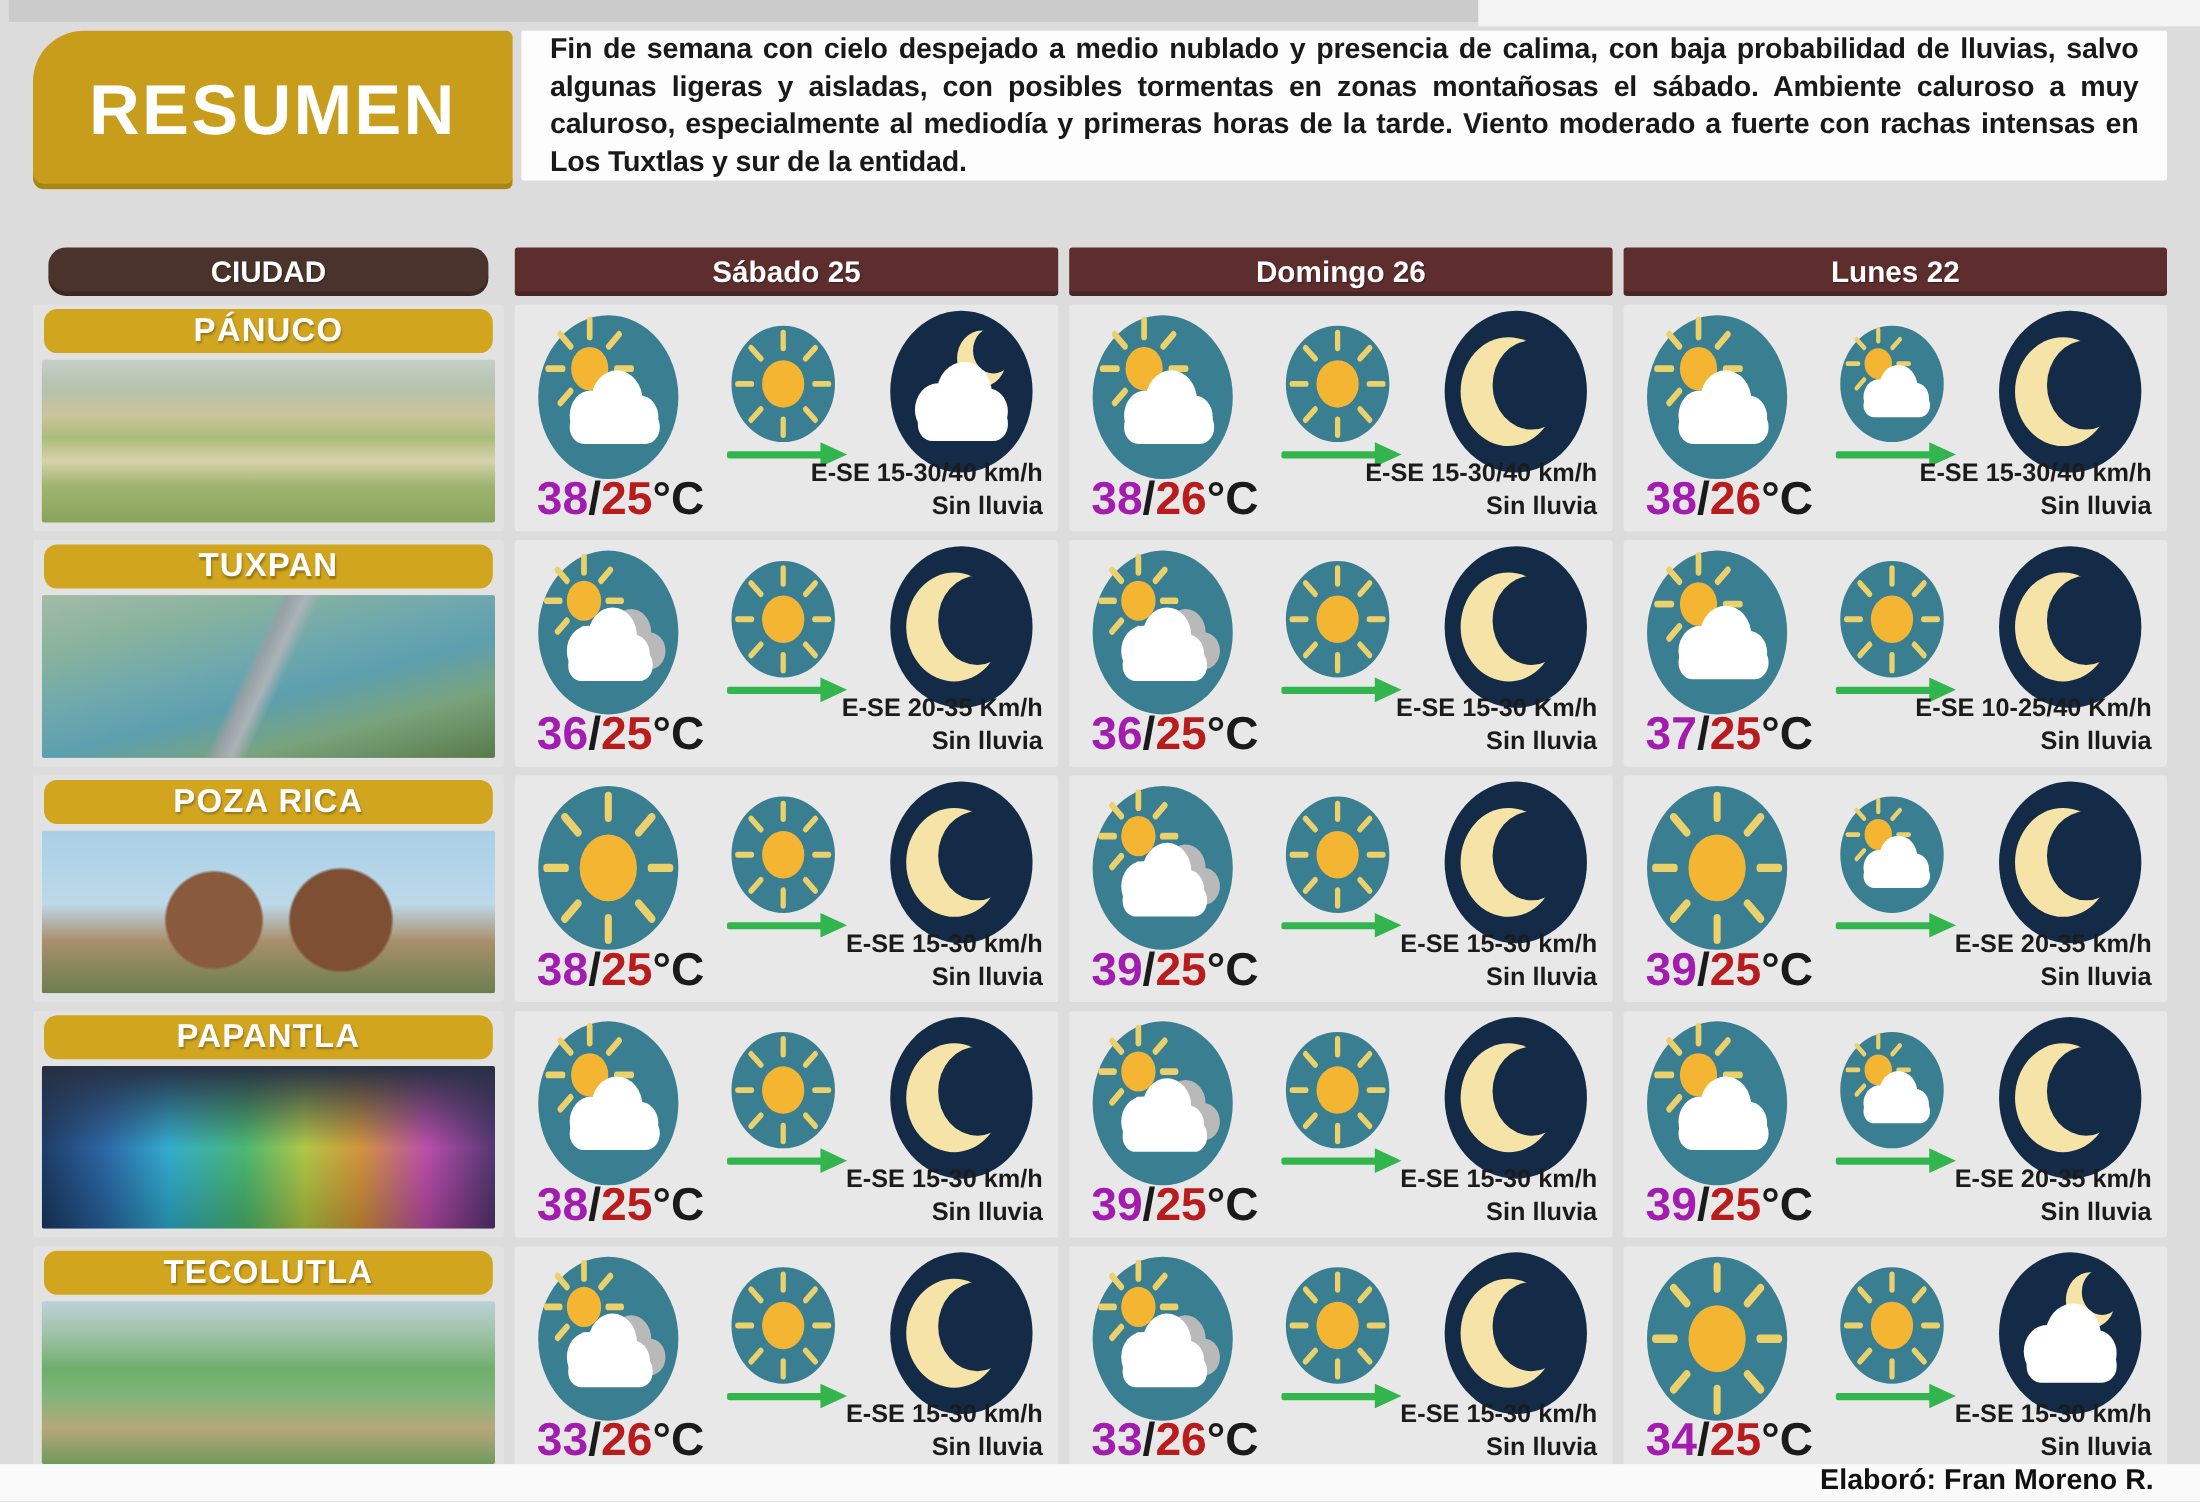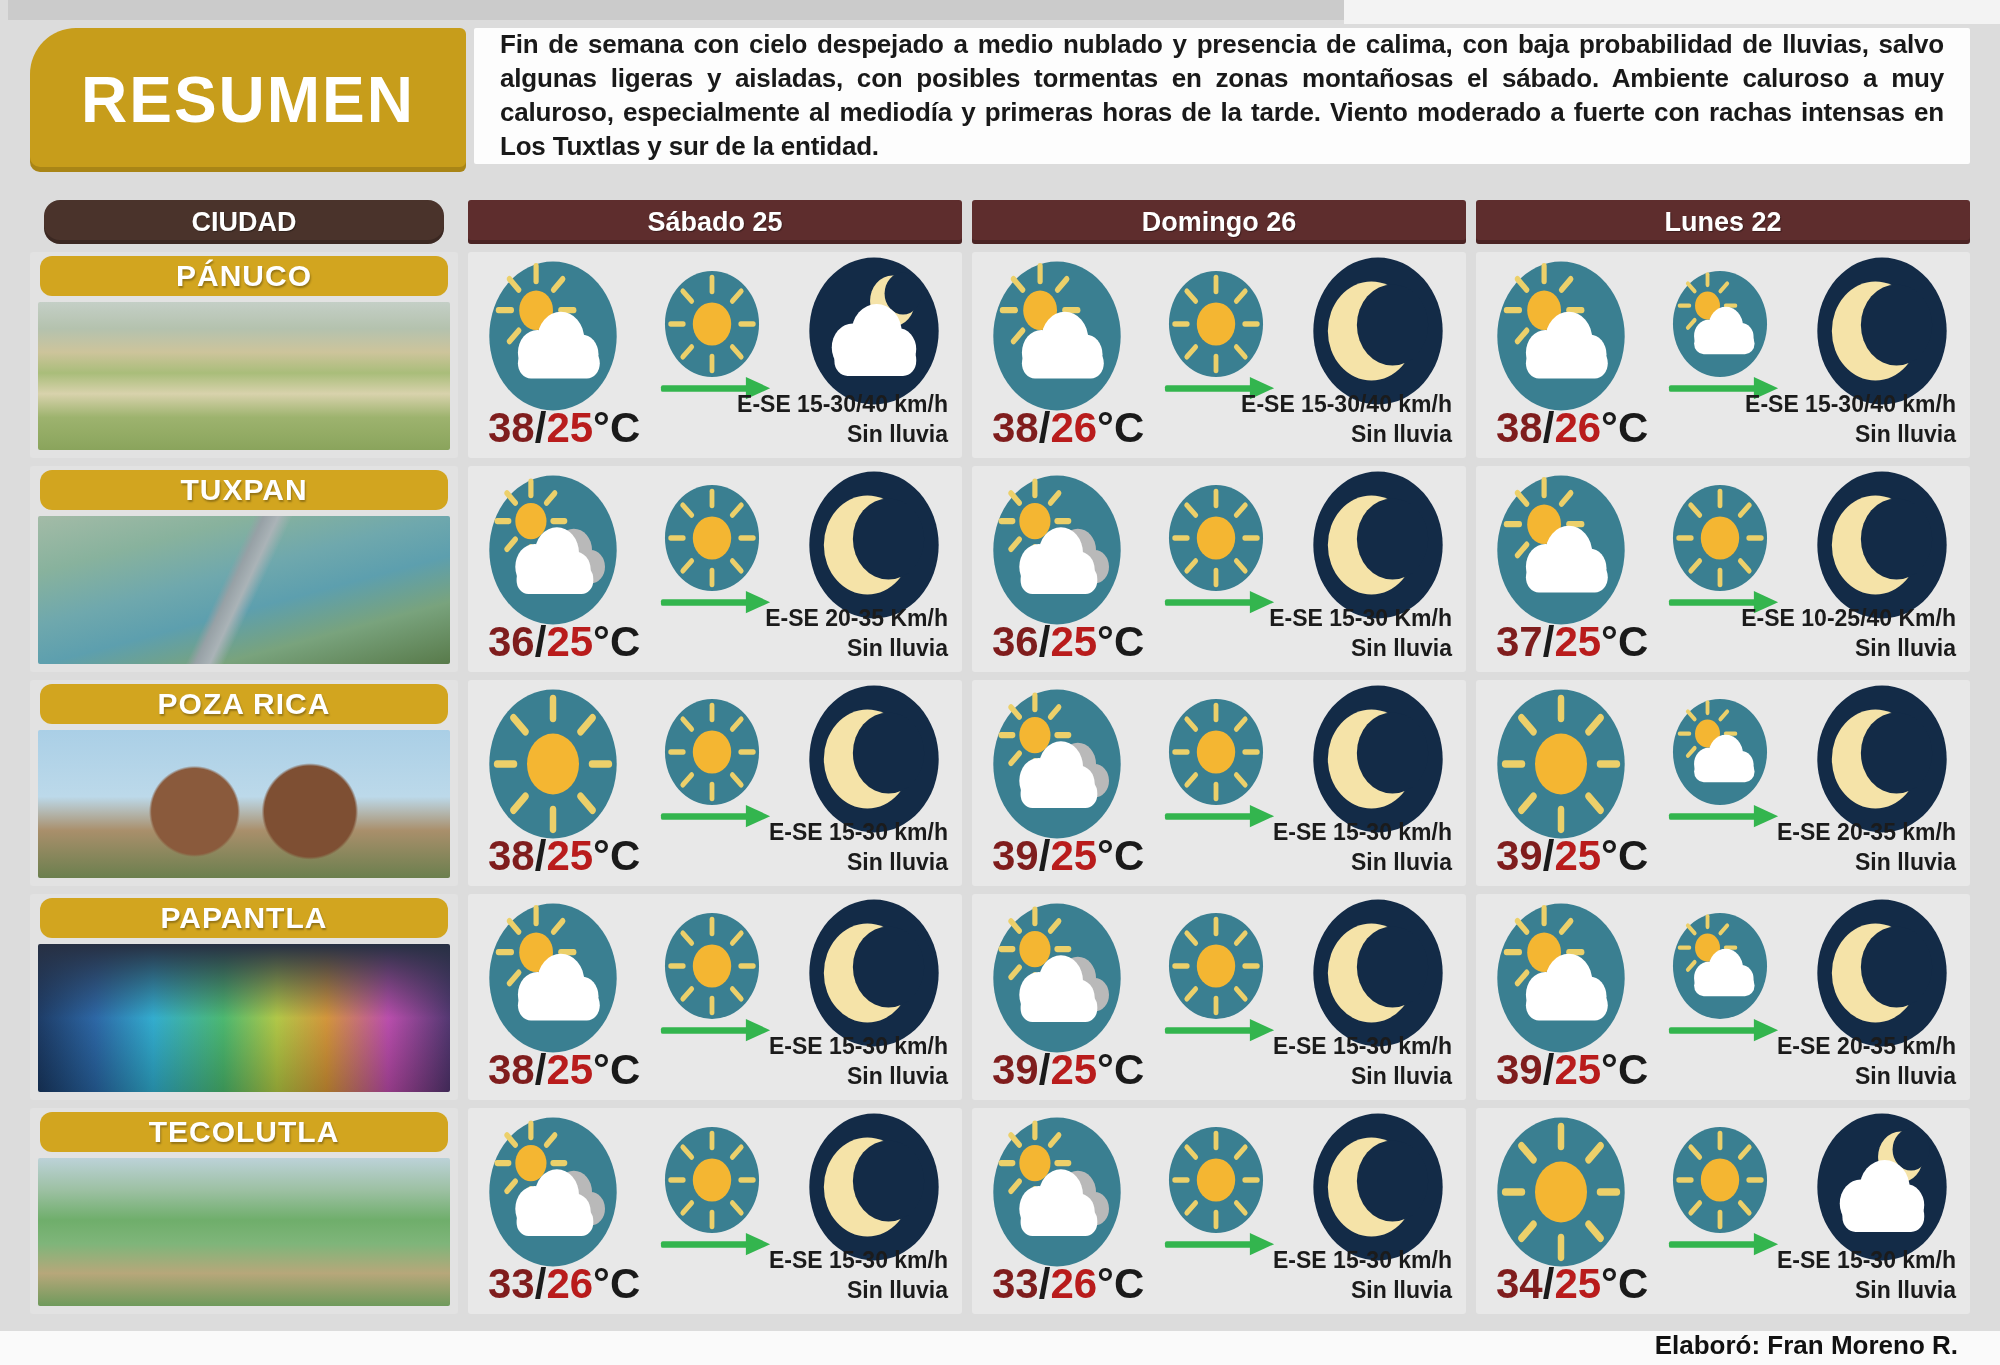--- a/index.html
+++ b/index.html
@@ -10,21 +10,21 @@
   .top-section{position:absolute;top:28px;left:30px;right:30px;height:168px;display:flex;}
   .resumen-box{width:436px;height:144px;background:#c79d1b;border-radius:46px 6px 6px 10px;
     display:flex;align-items:center;justify-content:center;
     box-shadow:inset 0 -5px 0 rgba(0,0,0,.15);}
   .resumen-title{color:#fff;font-size:64px;font-weight:800;letter-spacing:2px;}
   .summary-box{flex:1;margin-left:8px;background:#fdfdfd;height:136px;
     display:flex;align-items:center;border-radius:2px;}
   .summary-text{padding:6px 26px;font-size:26px;font-weight:bold;color:#191919;
     text-align:justify;line-height:1.3;letter-spacing:-0.2px;}
 
-  .grid{position:absolute;top:200px;left:30px;width:1940px;
+  .grid{position:absolute;top:225px;left:30px;width:1940px;
     display:grid;grid-template-columns:428px repeat(3,1fr);
     grid-template-rows:44px repeat(5,206px);gap:8px 10px;}
   .hdr{display:flex;align-items:center;justify-content:center;color:#fff;
     font-weight:bold;font-size:27px;text-shadow:1px 1px 1px rgba(0,0,0,.35);}
   .city-hdr{background:#4a332b;border-radius:16px;margin:0 14px;
     box-shadow:inset 0 -4px 0 rgba(0,0,0,.2);}
   .day-hdr{background:#5e2d2d;border-radius:3px;box-shadow:inset 0 -4px 0 rgba(0,0,0,.2);}
 
   .city-cell{background:#e2e2e2;display:flex;flex-direction:column;border-radius:3px;}
   .city-pill{height:40px;margin:4px 10px 0;background:#d2a51f;border-radius:12px;
@@ -47,21 +47,21 @@
     linear-gradient(180deg,#bcd2d8 0%,#9cc0a2 22%,#6fae6b 42%,#7fb57a 58%,#b7a77a 78%,#6f9a5c 100%);}
 
   .wcell{background:#e8e8e8;position:relative;border-radius:3px;}
   .icon{position:absolute;}
   .icon svg{width:100%;height:100%;display:block;}
   .big{left:20px;top:8px;width:130px;height:152px;}
   .small{left:196px;top:18px;width:96px;height:108px;}
   .night{right:22px;top:4px;width:132px;height:150px;}
   .arrow{position:absolute;left:192px;top:124px;width:112px;height:26px;}
   .temps{position:absolute;left:20px;bottom:6px;font-size:42px;font-weight:800;color:#1a1a1a;}
-  .tmax{color:#7f1d1d;}
+  .tmax{color:#a21caf;}
   .tmin{color:#b91c1c;}
   .windblock{position:absolute;right:14px;bottom:8px;text-align:right;
     font-size:23px;font-weight:bold;color:#1b1b1b;line-height:1.3;}
 
   .footer-strip{position:absolute;left:0;bottom:0;width:100%;height:34px;background:#fafafa;}
   .footer-text{position:absolute;right:42px;bottom:4px;font-size:26px;font-weight:bold;color:#111;}
 </style>
 </head>
 <body>
 

